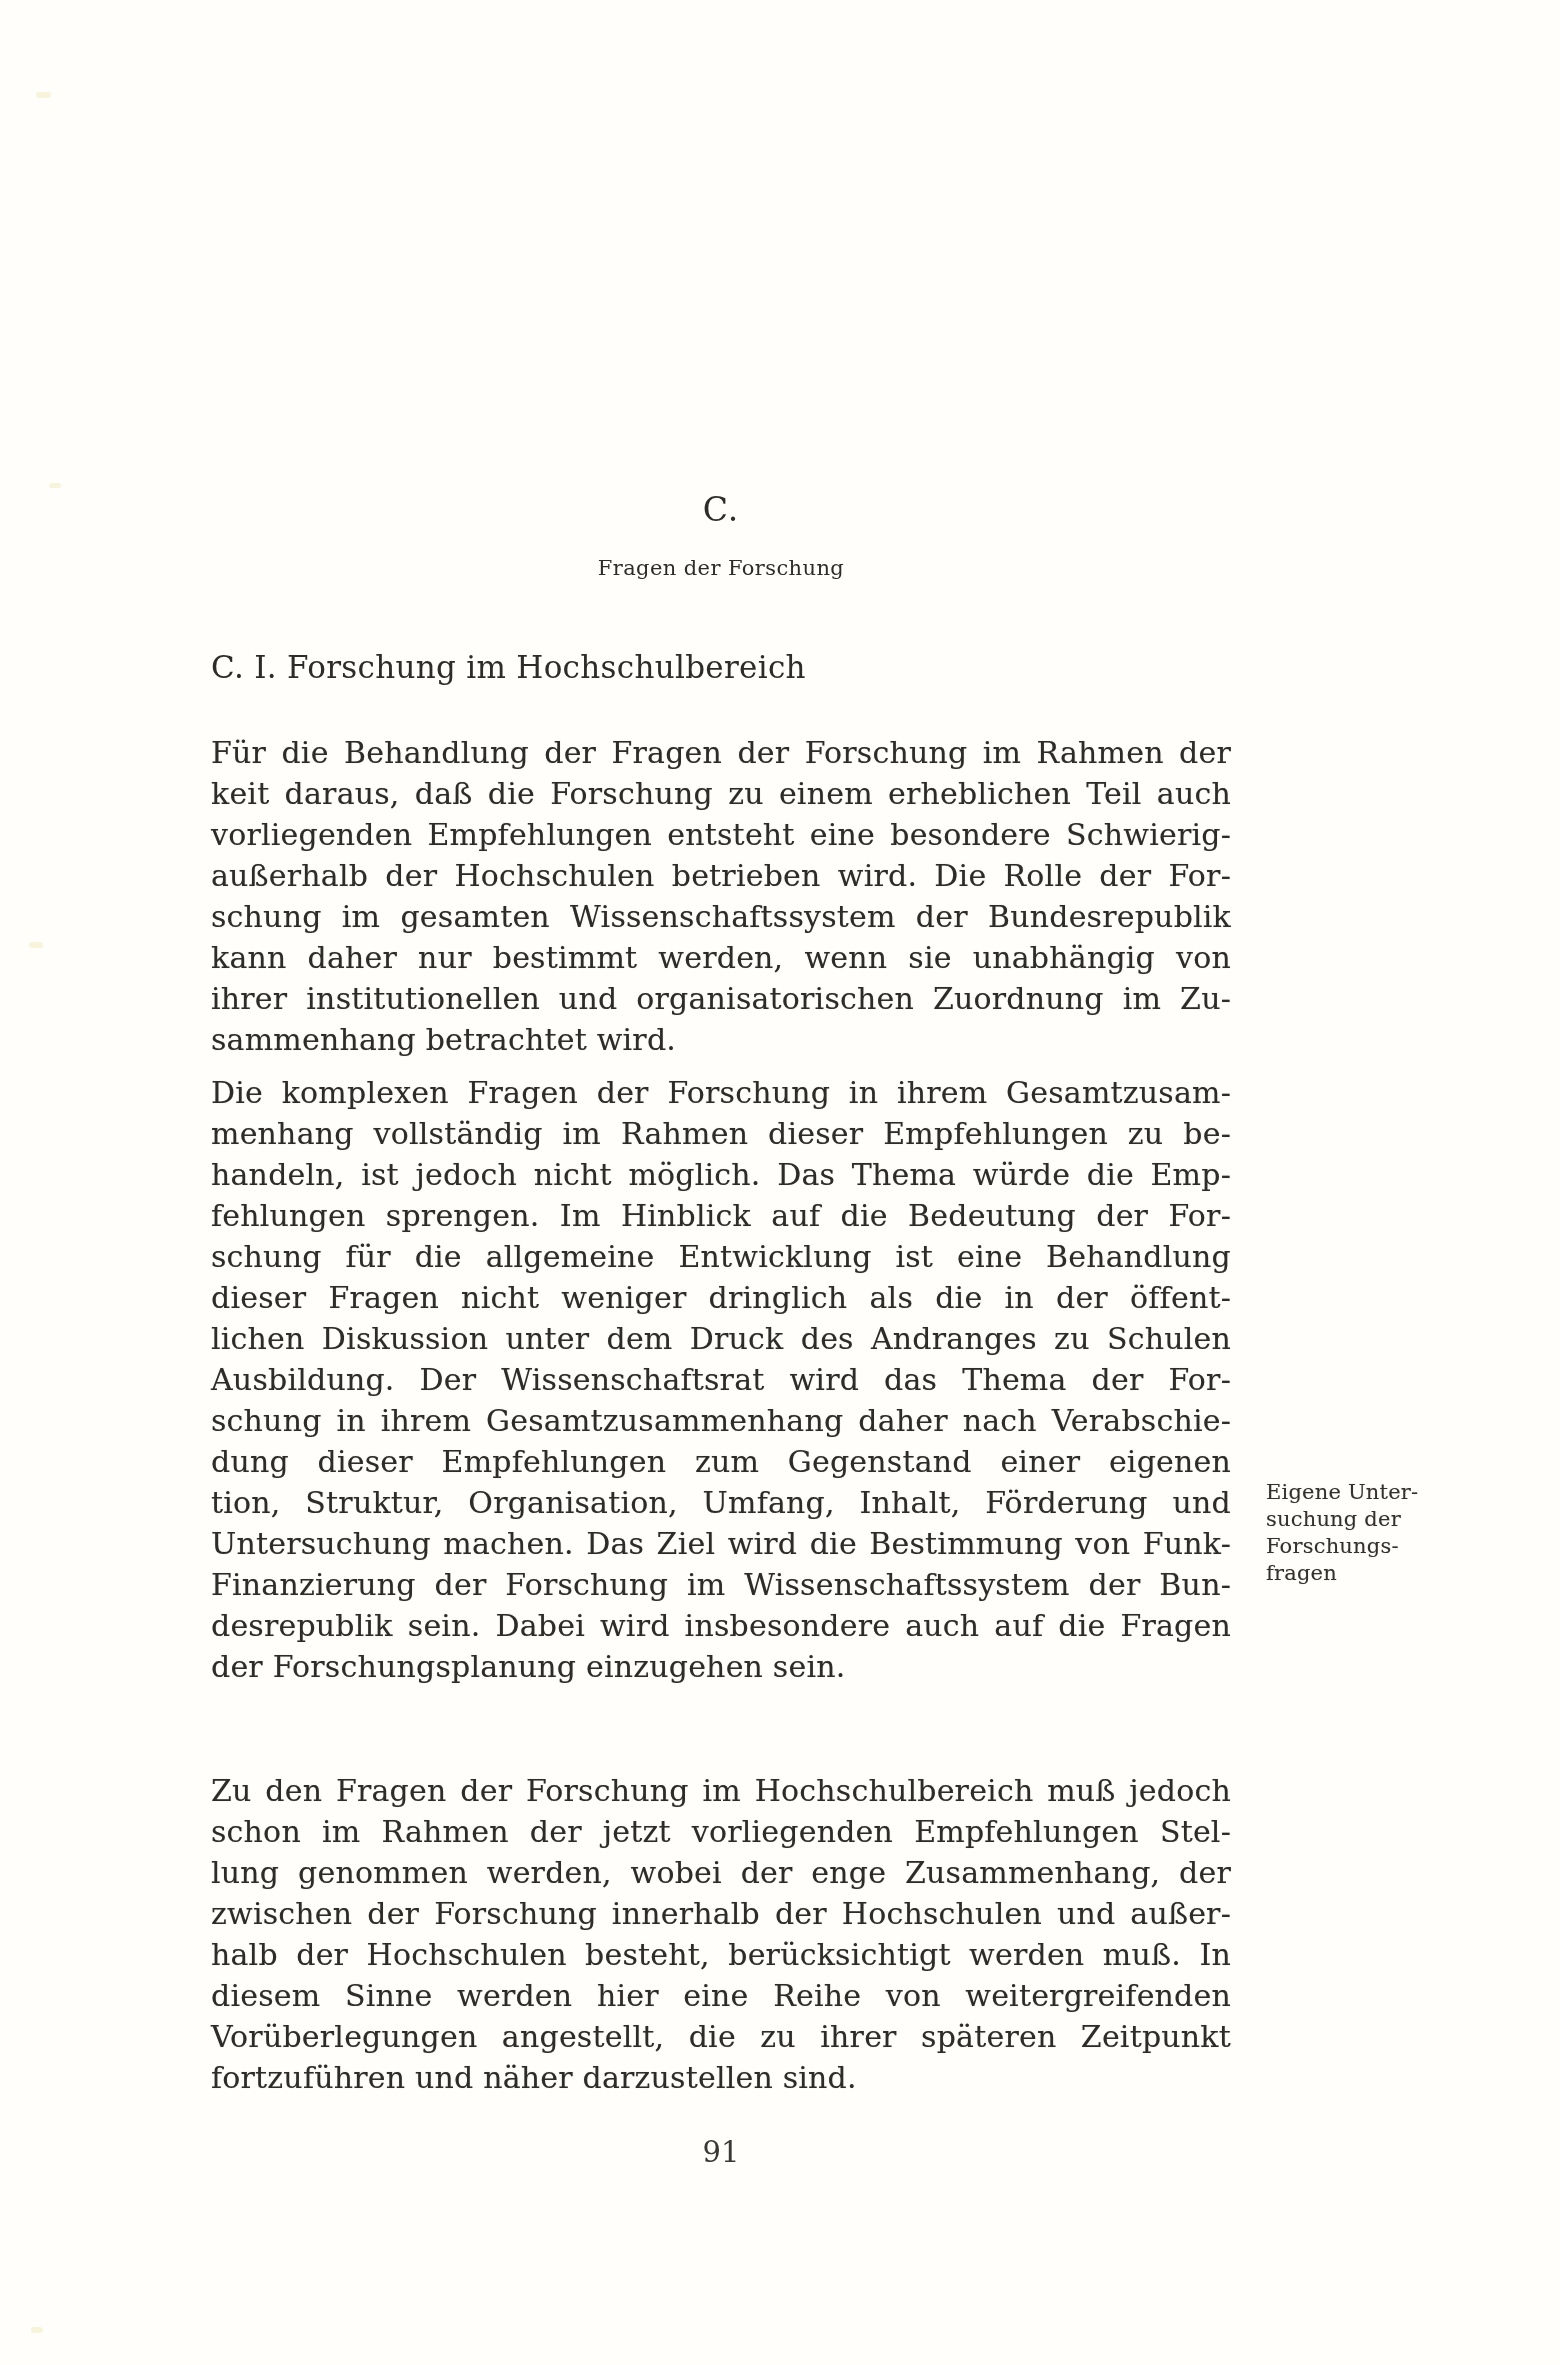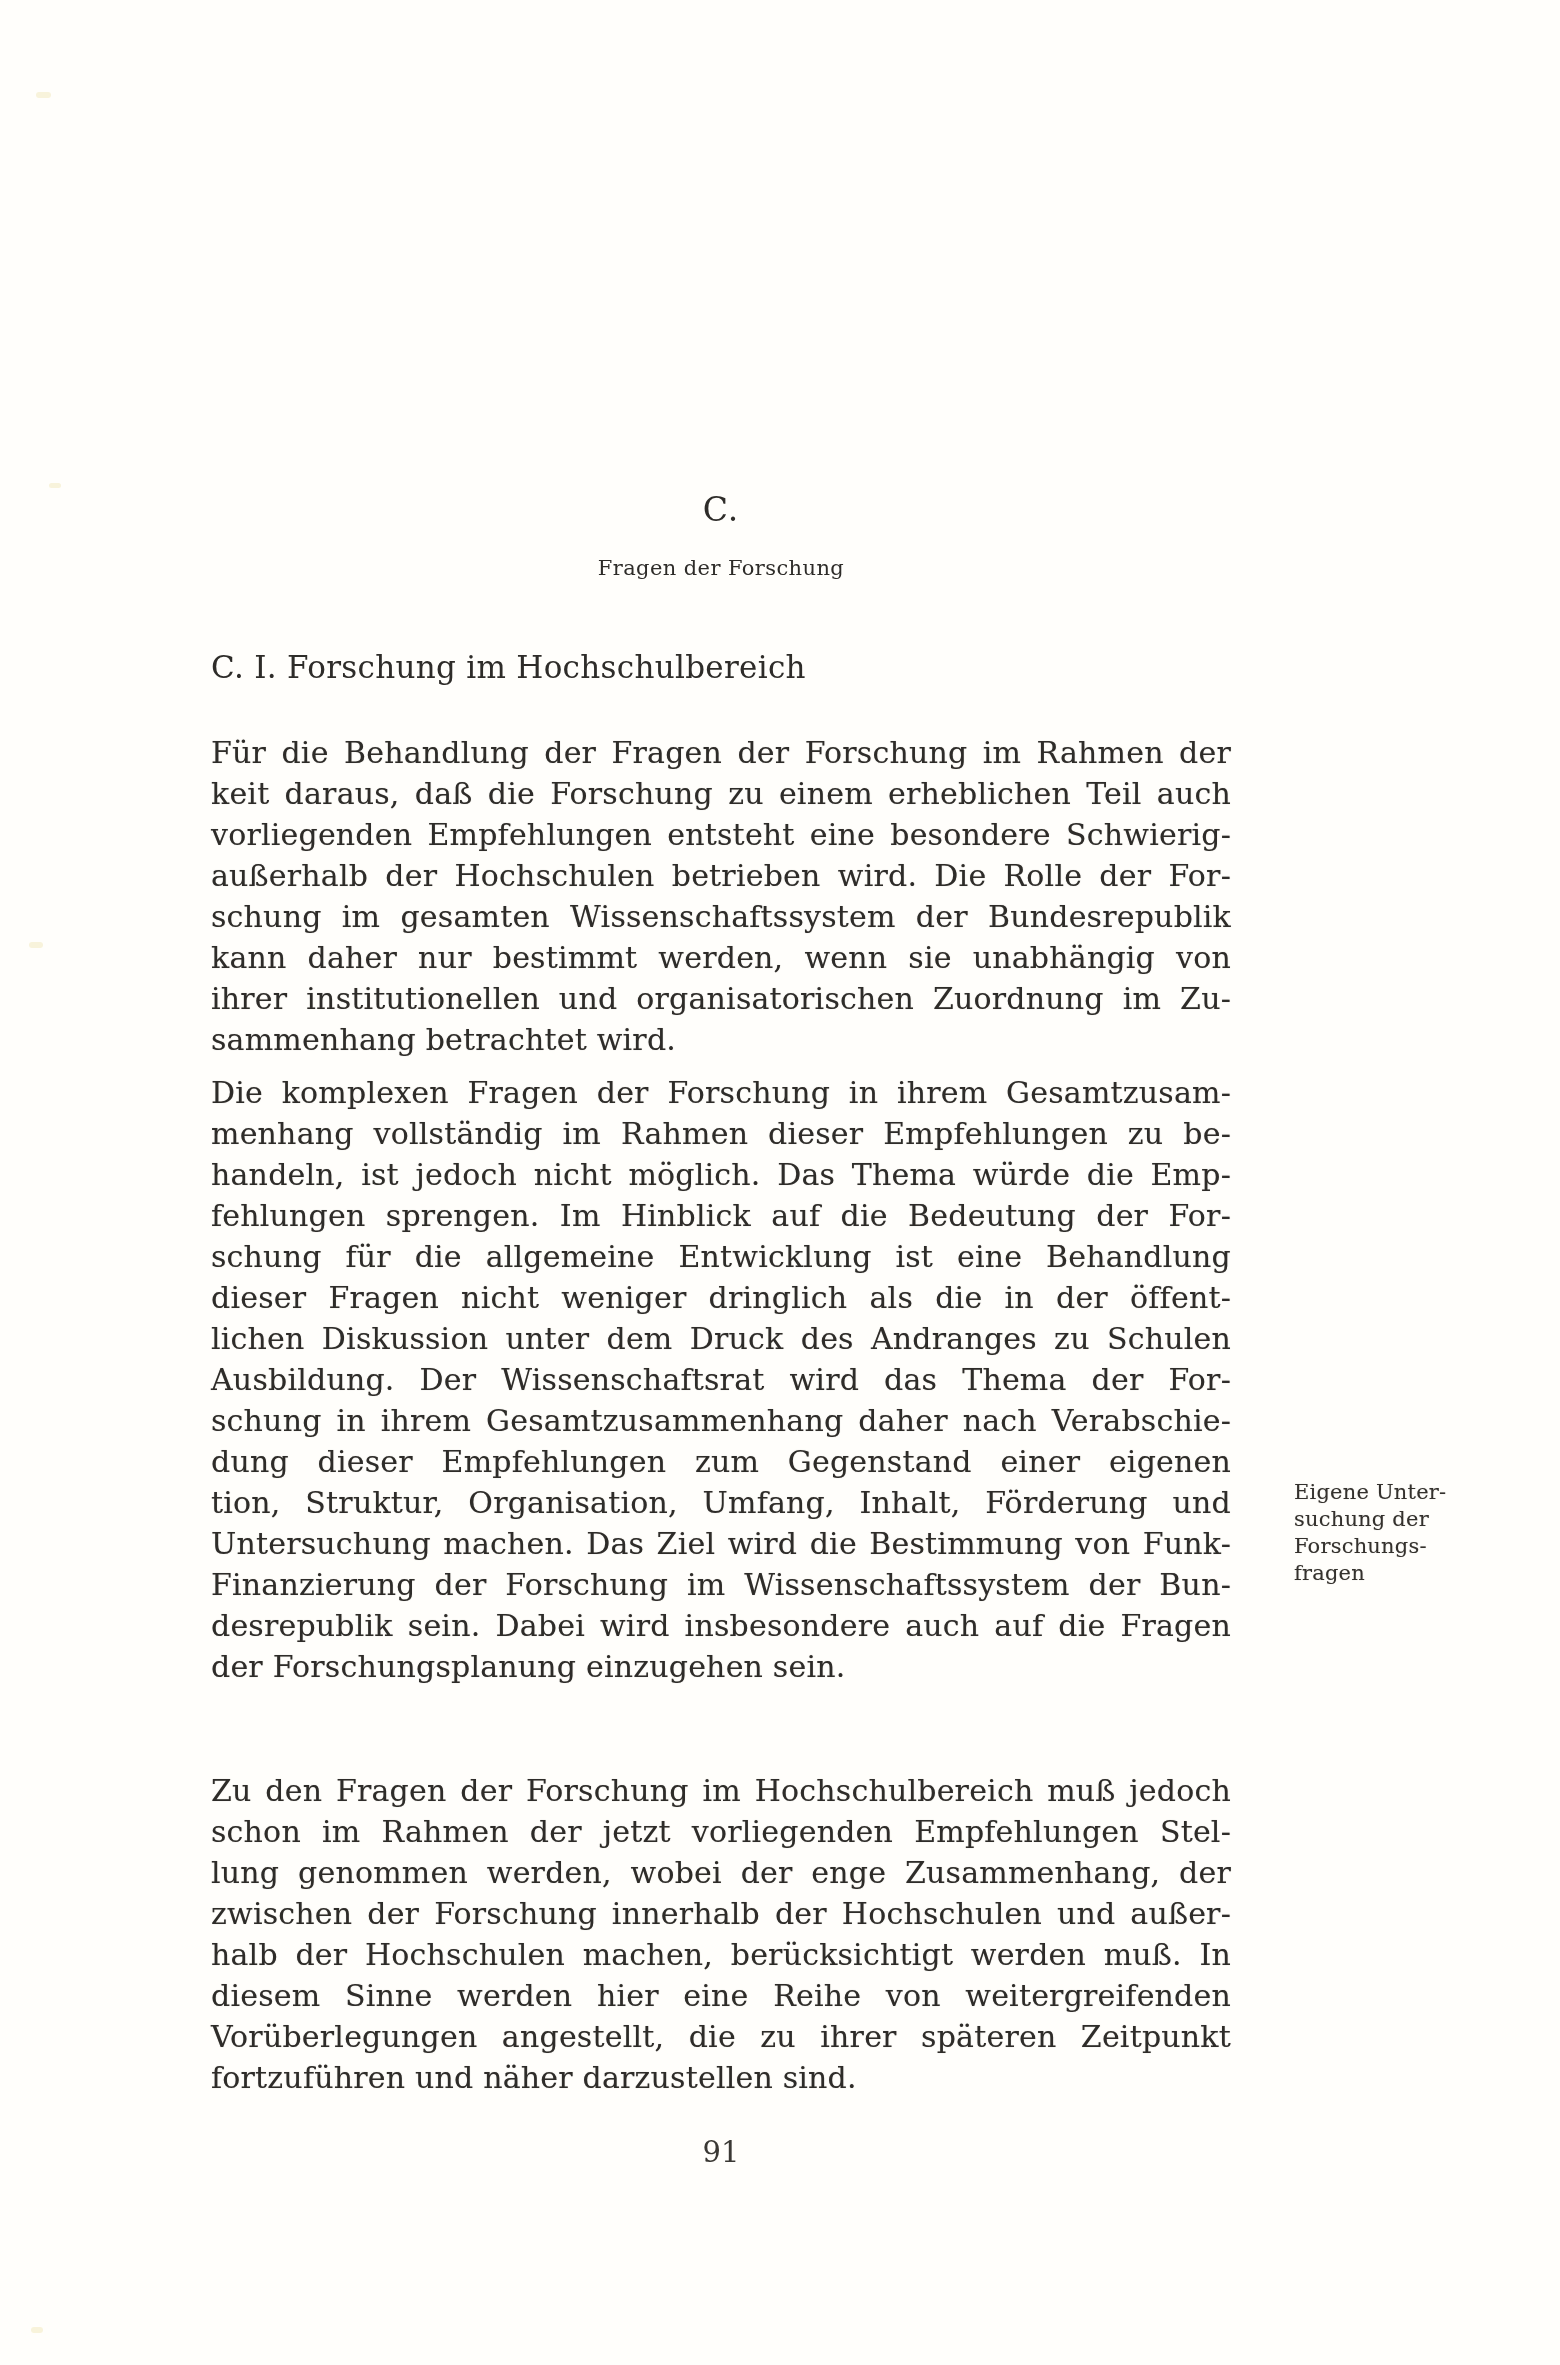--- a/index.html
+++ b/index.html
@@ -72,21 +72,20 @@
     left: 1266px;
     top: 1479px;
     width: 204px;
   }
   .note-line {
     font-size: 21px;
     line-height: 27px;
     letter-spacing: 0.2px;
     color: #34312d;
     text-shadow: 0 0 0.9px rgba(62, 58, 52, 0.3);
-    margin-left: 28px;
   }
   .page-number {
     position: absolute;
     left: 211px;
     top: 2135px;
     width: 1020px;
     text-align: center;
     font-size: 29px;
     line-height: 34px;
     color: #3a3834;
@@ -140,21 +139,21 @@
       <div class="body-line">Finanzierung der Forschung im Wissenschaftssystem der Bun-</div>
       <div class="body-line">desrepublik sein. Dabei wird insbesondere auch auf die Fragen</div>
       <div class="body-line last">der Forschungsplanung einzugehen sein.</div>
     </div>
 
   <div class="paragraph" id="para-3">
       <div class="body-line">Zu den Fragen der Forschung im Hochschulbereich muß jedoch</div>
       <div class="body-line">schon im Rahmen der jetzt vorliegenden Empfehlungen Stel-</div>
       <div class="body-line">lung genommen werden, wobei der enge Zusammenhang, der</div>
       <div class="body-line">zwischen der Forschung innerhalb der Hochschulen und außer-</div>
-      <div class="body-line">halb der Hochschulen machen, berücksichtigt werden muß. In</div>
+      <div class="body-line">halb der Hochschulen besteht, berücksichtigt werden muß. In</div>
       <div class="body-line">diesem Sinne werden hier eine Reihe von weitergreifenden</div>
       <div class="body-line">Vorüberlegungen angestellt, die zu ihrer späteren Zeitpunkt</div>
       <div class="body-line last">fortzuführen und näher darzustellen sind.</div>
     </div>
 
   <div class="margin-note">
       <div class="note-line">Eigene Unter-</div>
       <div class="note-line">suchung der</div>
       <div class="note-line">Forschungs-</div>
       <div class="note-line last">fragen</div>

